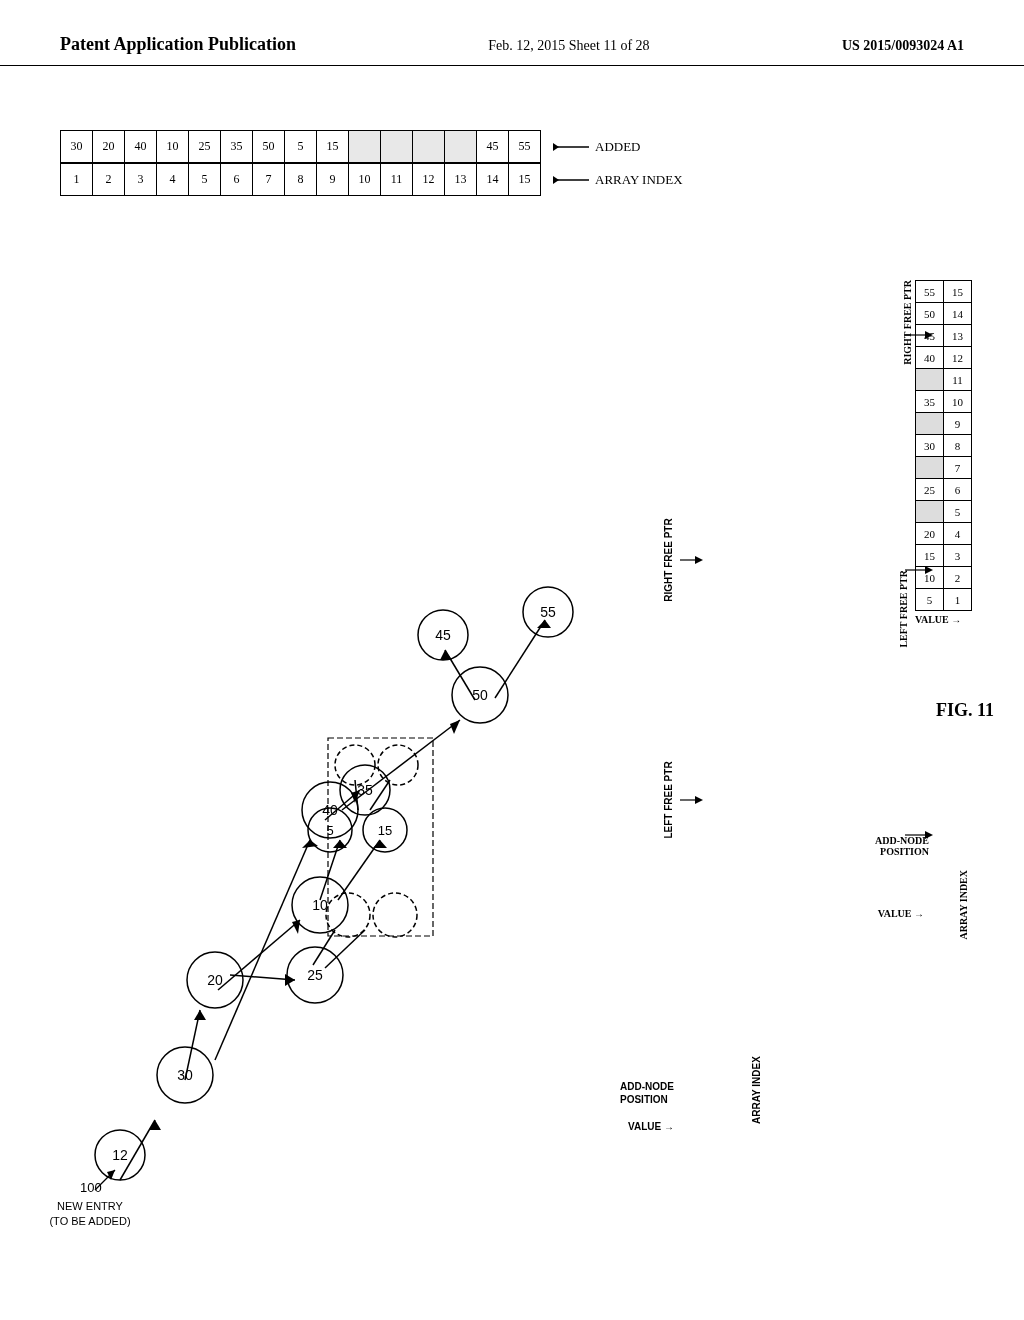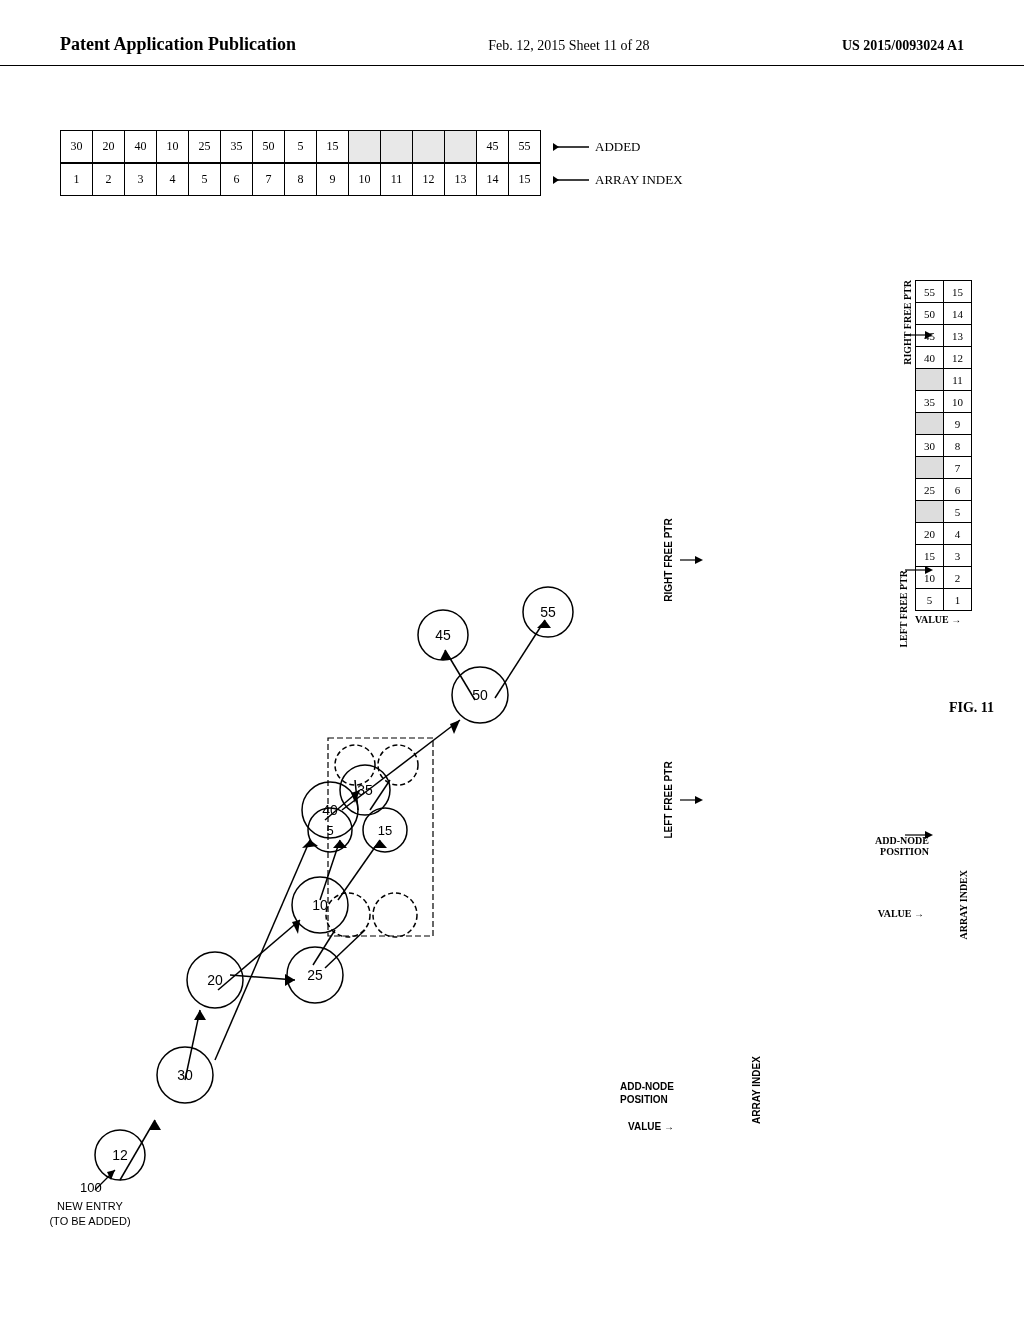--- a/index.html
+++ b/index.html
@@ -64,21 +64,21 @@
       font-size: 13px;
       margin-left: 10px;
       white-space: nowrap;
     }
 
     
     .fig-label {
       position: absolute;
       right: 30px;
       top: 700px;
-      font-size: 14px;
+      font-size: 18px;
       font-weight: bold;
     }
   </style>
 </head>
 <body>
 
 <div class="header">
   <span class="header-left">Patent Application Publication</span>
   <span class="header-center">Feb. 12, 2015  Sheet 11 of 28</span>
   <span class="header-right">US 2015/0093024 A1</span>

